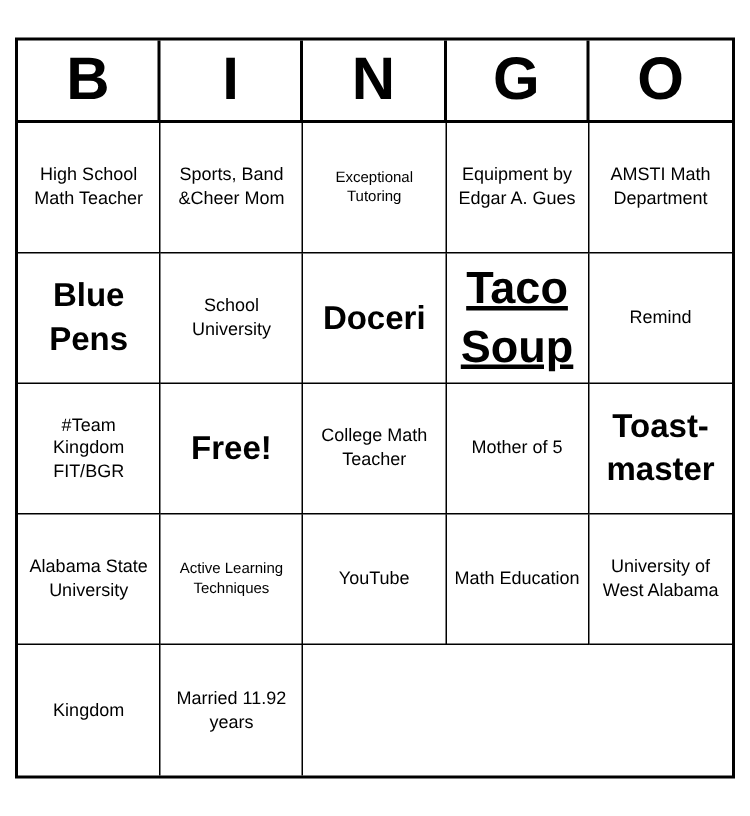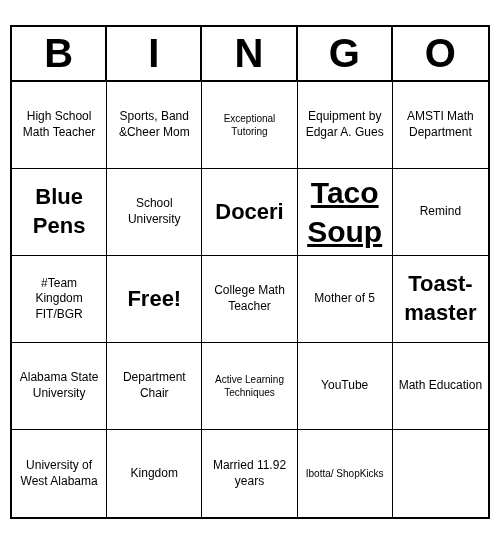--- a/index.html
+++ b/index.html
@@ -106,22 +106,20 @@
       <div class="bingo-cell">School University</div>
       <div class="bingo-cell large-text">Doceri</div>
       <div class="bingo-cell xlarge-text">Taco Soup</div>
       <div class="bingo-cell">Remind</div>
       <div class="bingo-cell">#Team Kingdom FIT/BGR</div>
       <div class="bingo-cell free">Free!</div>
       <div class="bingo-cell">College Math Teacher</div>
       <div class="bingo-cell">Mother of 5</div>
       <div class="bingo-cell large-text">Toast-master</div>
       <div class="bingo-cell">Alabama State University</div>
-      <div class="bingo-cell">Department Chair</div>
       <div class="bingo-cell small-text">Active Learning Techniques</div>
       <div class="bingo-cell">YouTube</div>
       <div class="bingo-cell">Math Education</div>
       <div class="bingo-cell">University of West Alabama</div>
       <div class="bingo-cell">Kingdom</div>
       <div class="bingo-cell">Married 11.92 years</div>
-      <div class="bingo-cell small-text">Ibotta/ ShopKicks</div>
     </div>
 </div>
 
 </body></html>

